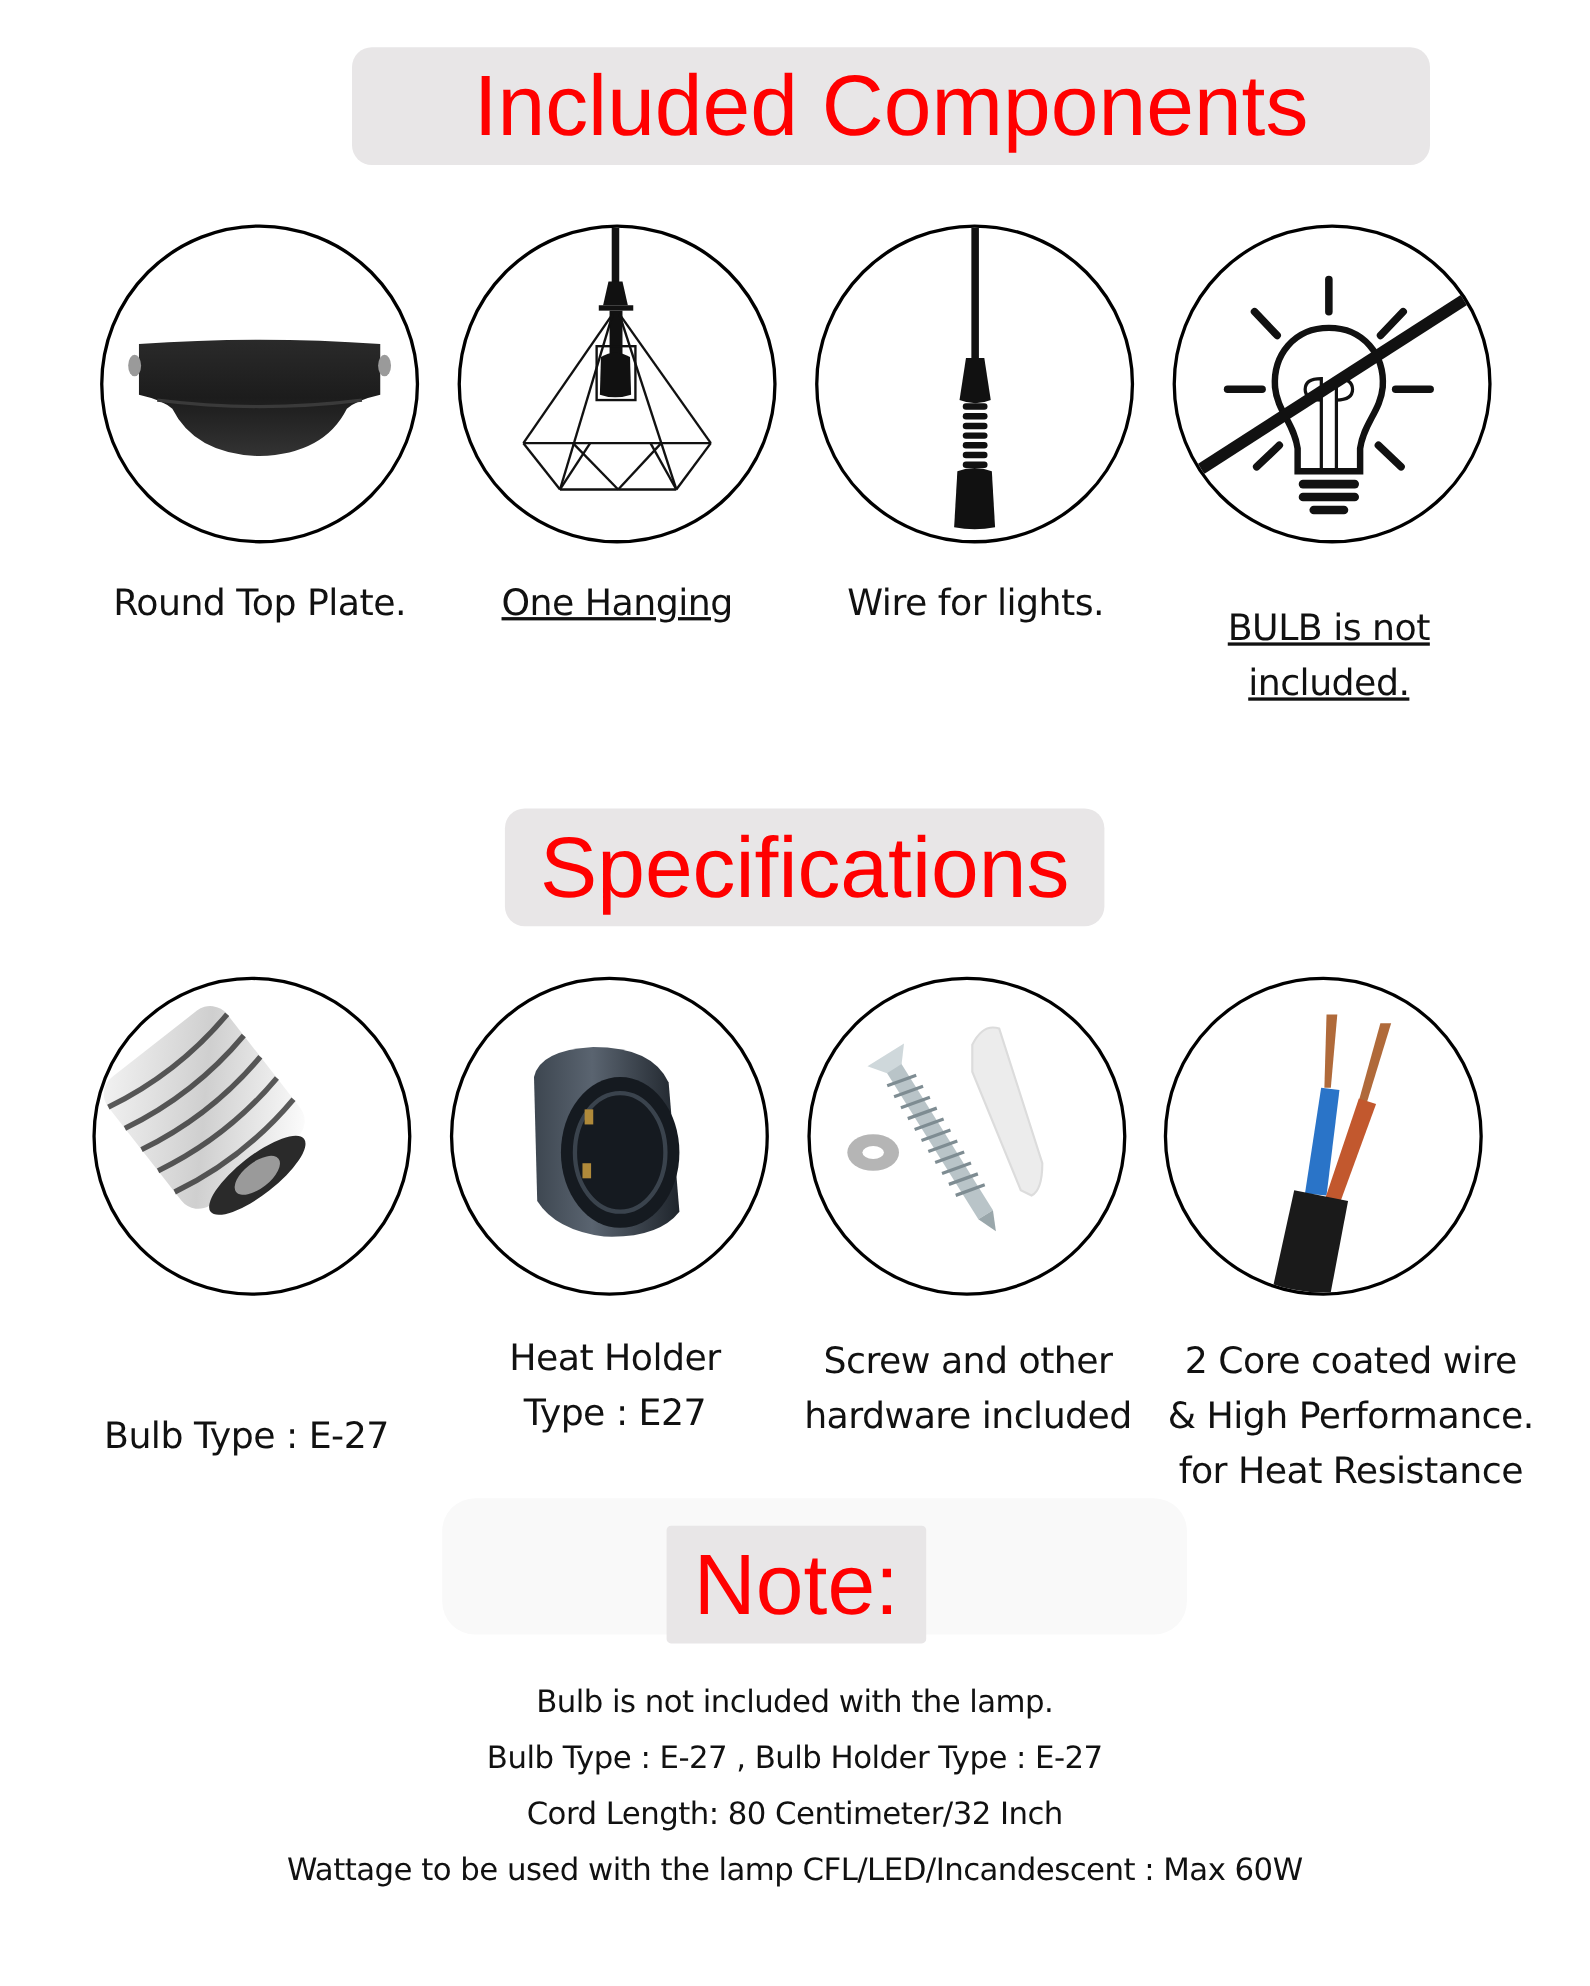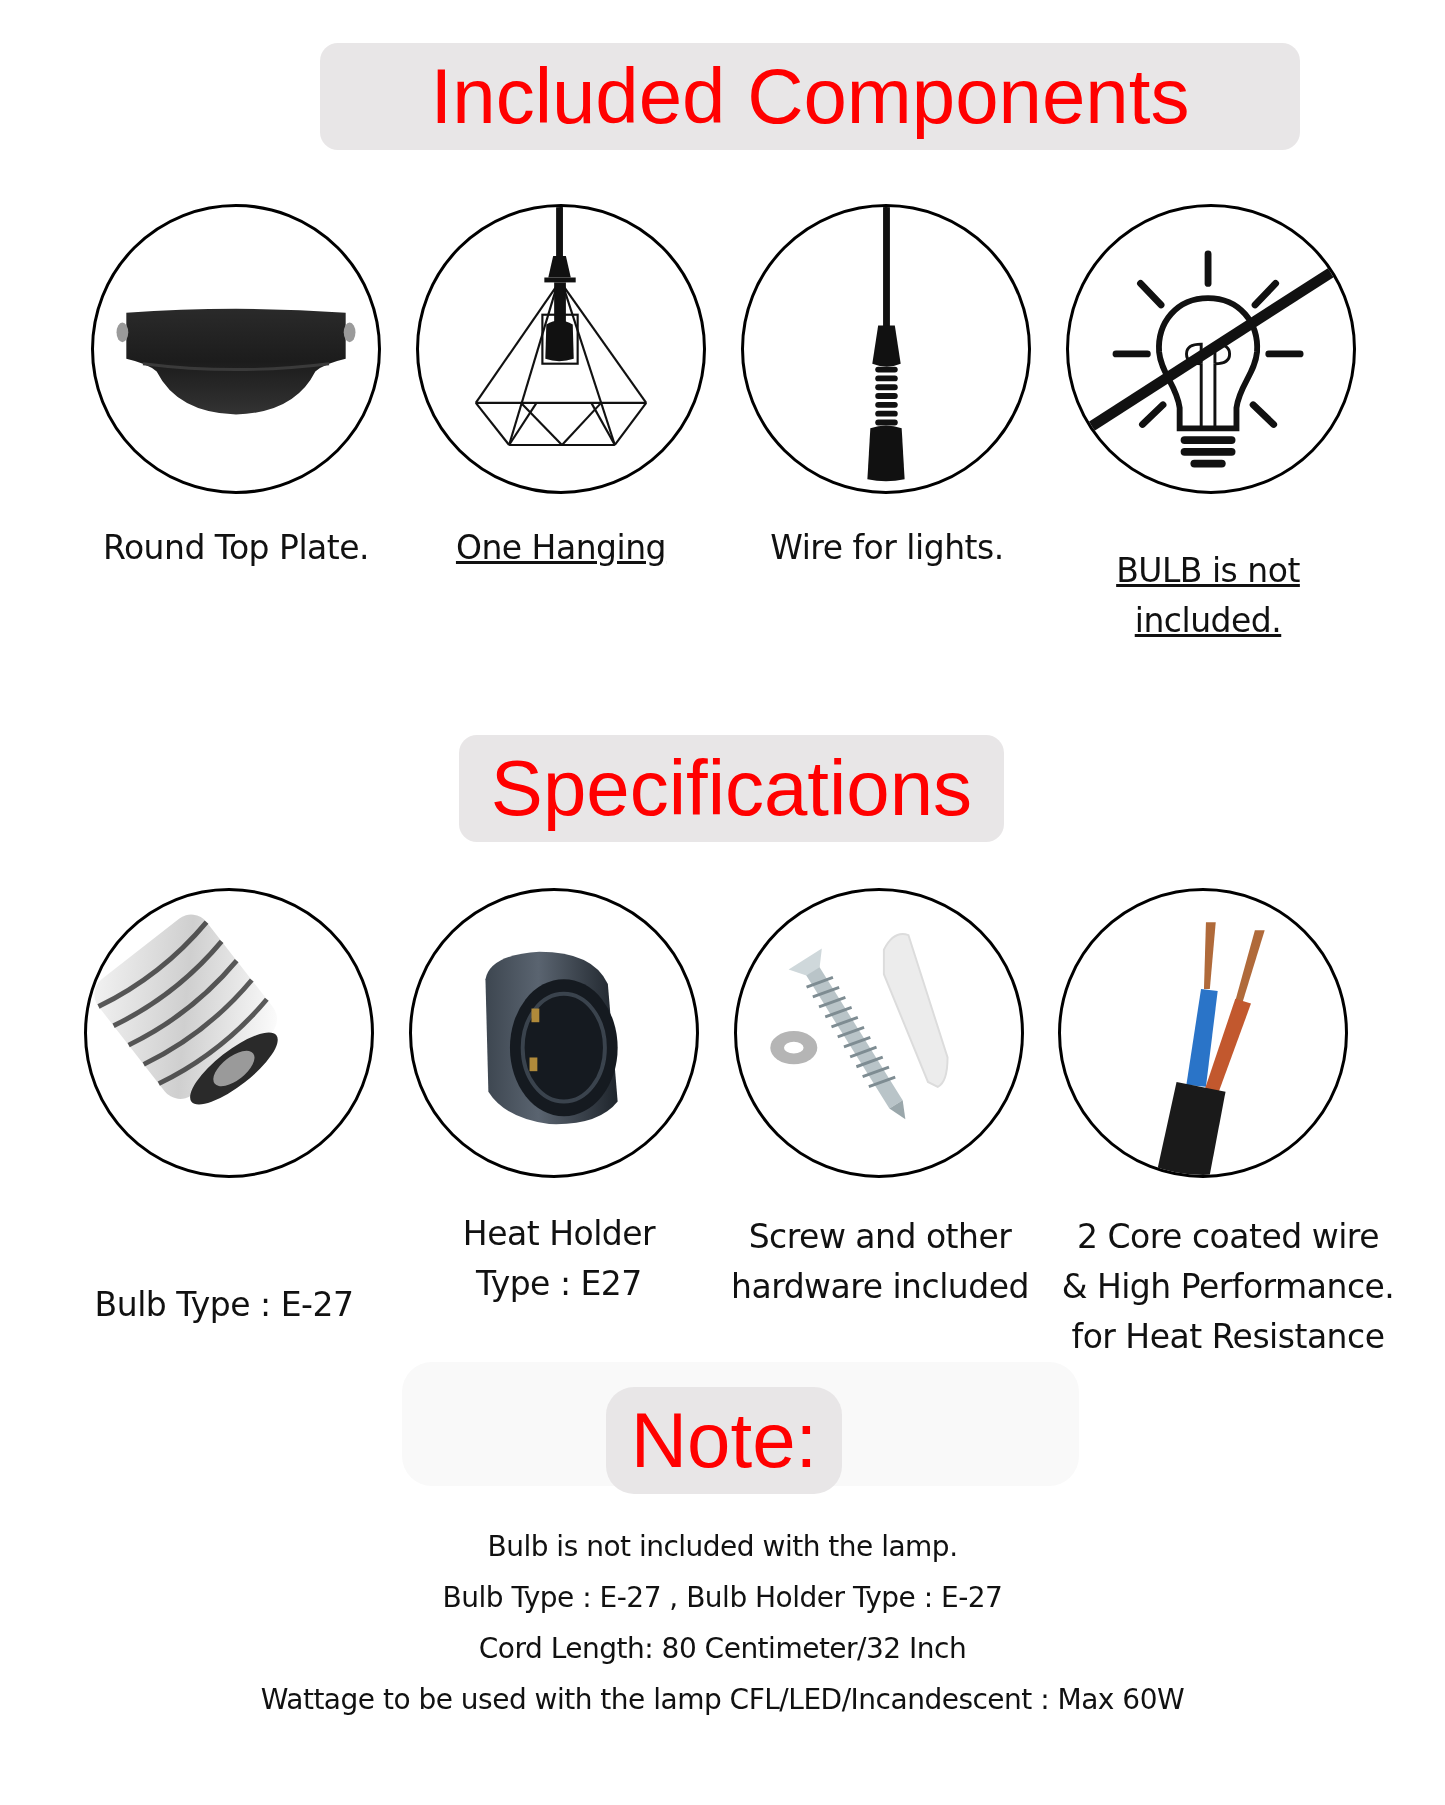--- a/index.html
+++ b/index.html
@@ -212,21 +212,21 @@
   <span>Screw and other</span>
   <span>hardware included</span>
 </div>
 <div class="label" style="left:1228px; top:1212px;">
   <span>2 Core coated wire</span>
   <span>&amp; High Performance.</span>
   <span>for Heat Resistance</span>
 </div>
 
 <div class="note-outer"></div>
-<div class="title-box" style="left:606px; top:1387px; width:236px; height:107px; border-radius:28px;">
+<div class="title-box" style="left:606px; top:1387px; width:236px; height:107px; border-radius:4px;">
   <span class="title-text" style="font-size:78px;">Note:</span>
 </div>
 
 <div class="note-lines" style="top:1521px;">
   <div>Bulb is not included with the lamp.</div>
   <div>Bulb Type : E-27 , Bulb Holder Type : E-27</div>
   <div>Cord Length: 80 Centimeter/32 Inch</div>
   <div>Wattage to be used with the lamp CFL/LED/Incandescent : Max 60W</div>
 </div>
 

